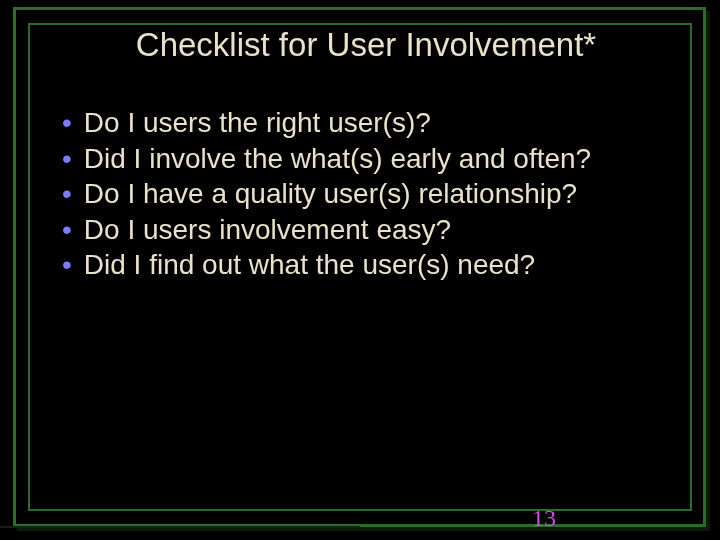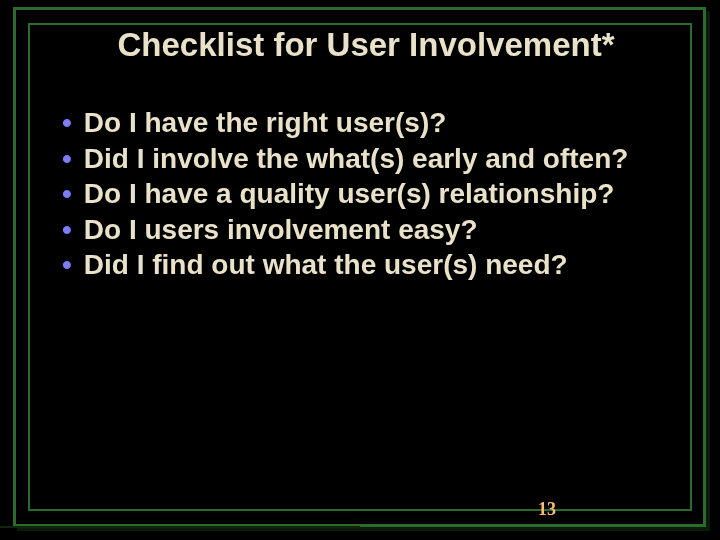--- a/index.html
+++ b/index.html
@@ -9,21 +9,20 @@
     height: 540px;
     background: #000;
     overflow: hidden;
   }
   .slide {
     position: relative;
     width: 584px;
     height: 540px;
     background: #000;
     box-sizing: border-box;
-    font-weight: bold;
   }
   .frame-outer {
     position: absolute;
     left: 13px;
     top: 7px;
     width: 693px;
     height: 520px;
     border: 3px solid #2c6b2c;
     box-shadow: 4px 4px 0 #0b1a0b;
     box-sizing: border-box;
@@ -80,24 +79,24 @@
     left: 50px;
     top: 474px;
     width: 520px;
     color: #e9e2c9;
     font-family: "Times New Roman", Times, serif;
     font-size: 23px;
   }
   .pagenum {
     position: absolute;
     right: 28px;
-    bottom: 20px;
-    color: #fdba74;
+    bottom: 8px;
+    color: #d946ef;
     font-family: "Times New Roman", Times, serif;
-    font-size: 18px;
+    font-size: 24px;
   }
   .bottom-line {
     position: absolute;
     left: 0;
     bottom: 12px;
     width: 360px;
     height: 2px;
     background: #0d260d;
   }
 </style>
@@ -106,21 +105,21 @@
 
 <div class="slide">
   <div class="frame-outer"></div>
   <div class="frame-inner"></div>
 
   <div class="title">Checklist for User Involvement*</div>
 
   <div class="body">
     <div class="bul">
       <span class="dot">•</span>
-      <span class="txt">Do I have the right user(s)?</span>
+      <span class="txt">Do I users the right user(s)?</span>
     </div>
     <div class="bul">
       <span class="dot">•</span>
       <span class="txt">Did I involve the what(s) early and often?</span>
     </div>
     <div class="bul">
       <span class="dot">•</span>
       <span class="txt">Do I have a quality user(s) relationship?</span>
     </div>
     <div class="bul">

